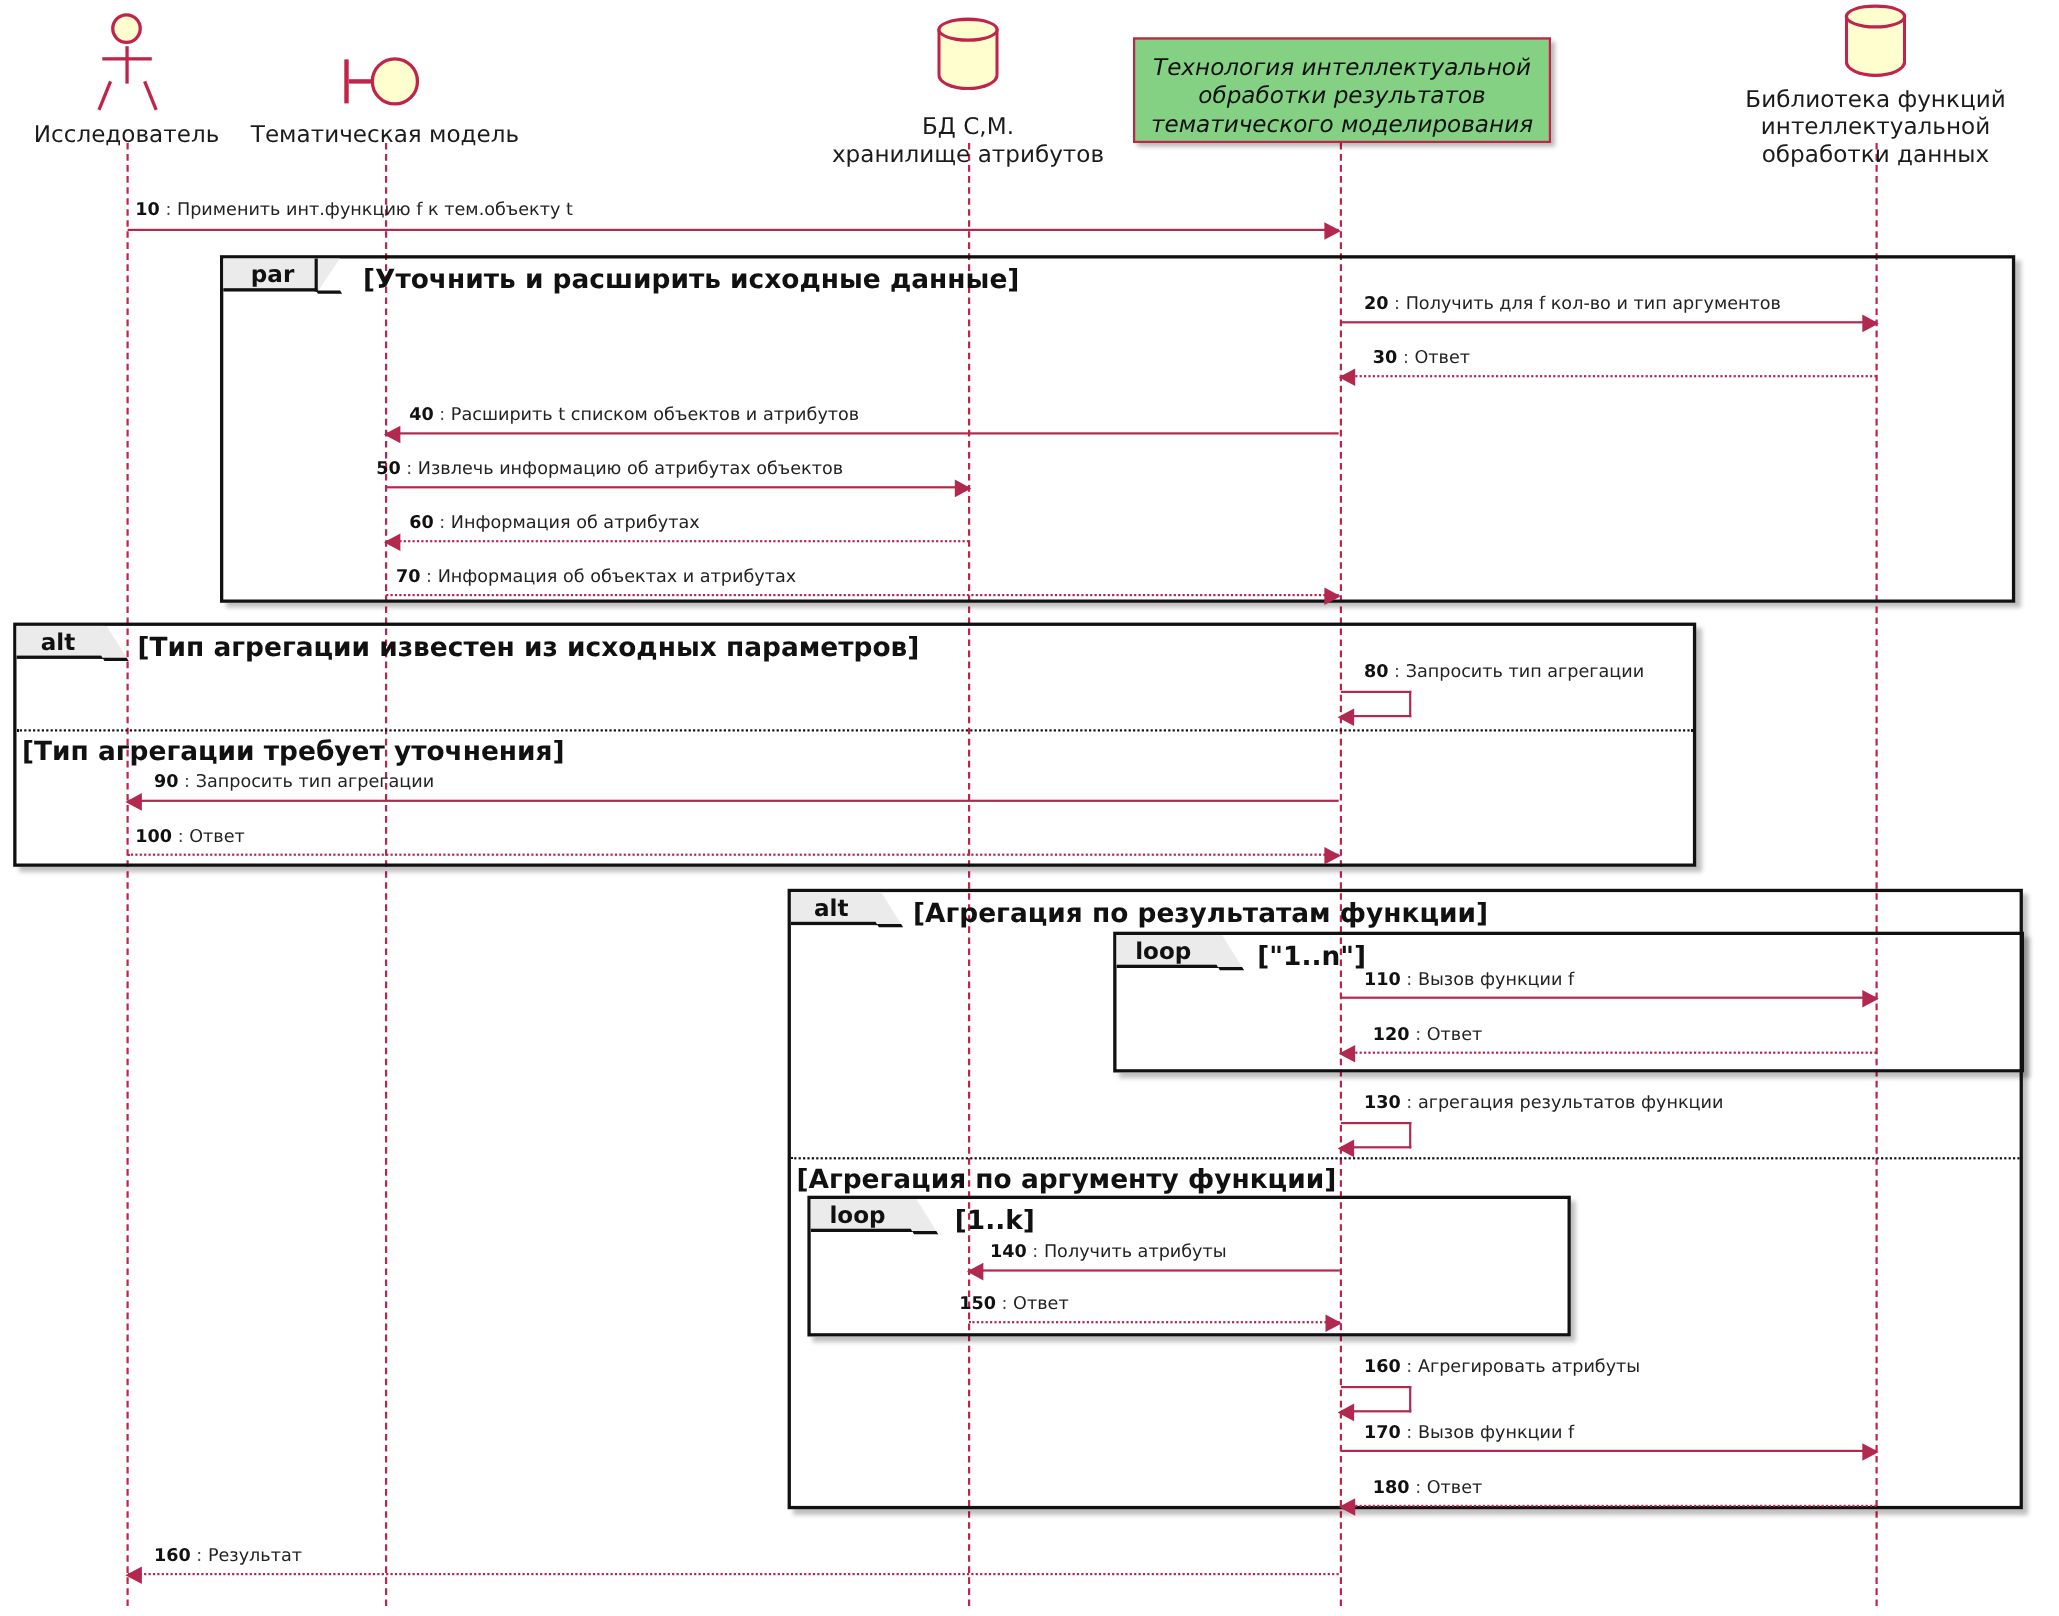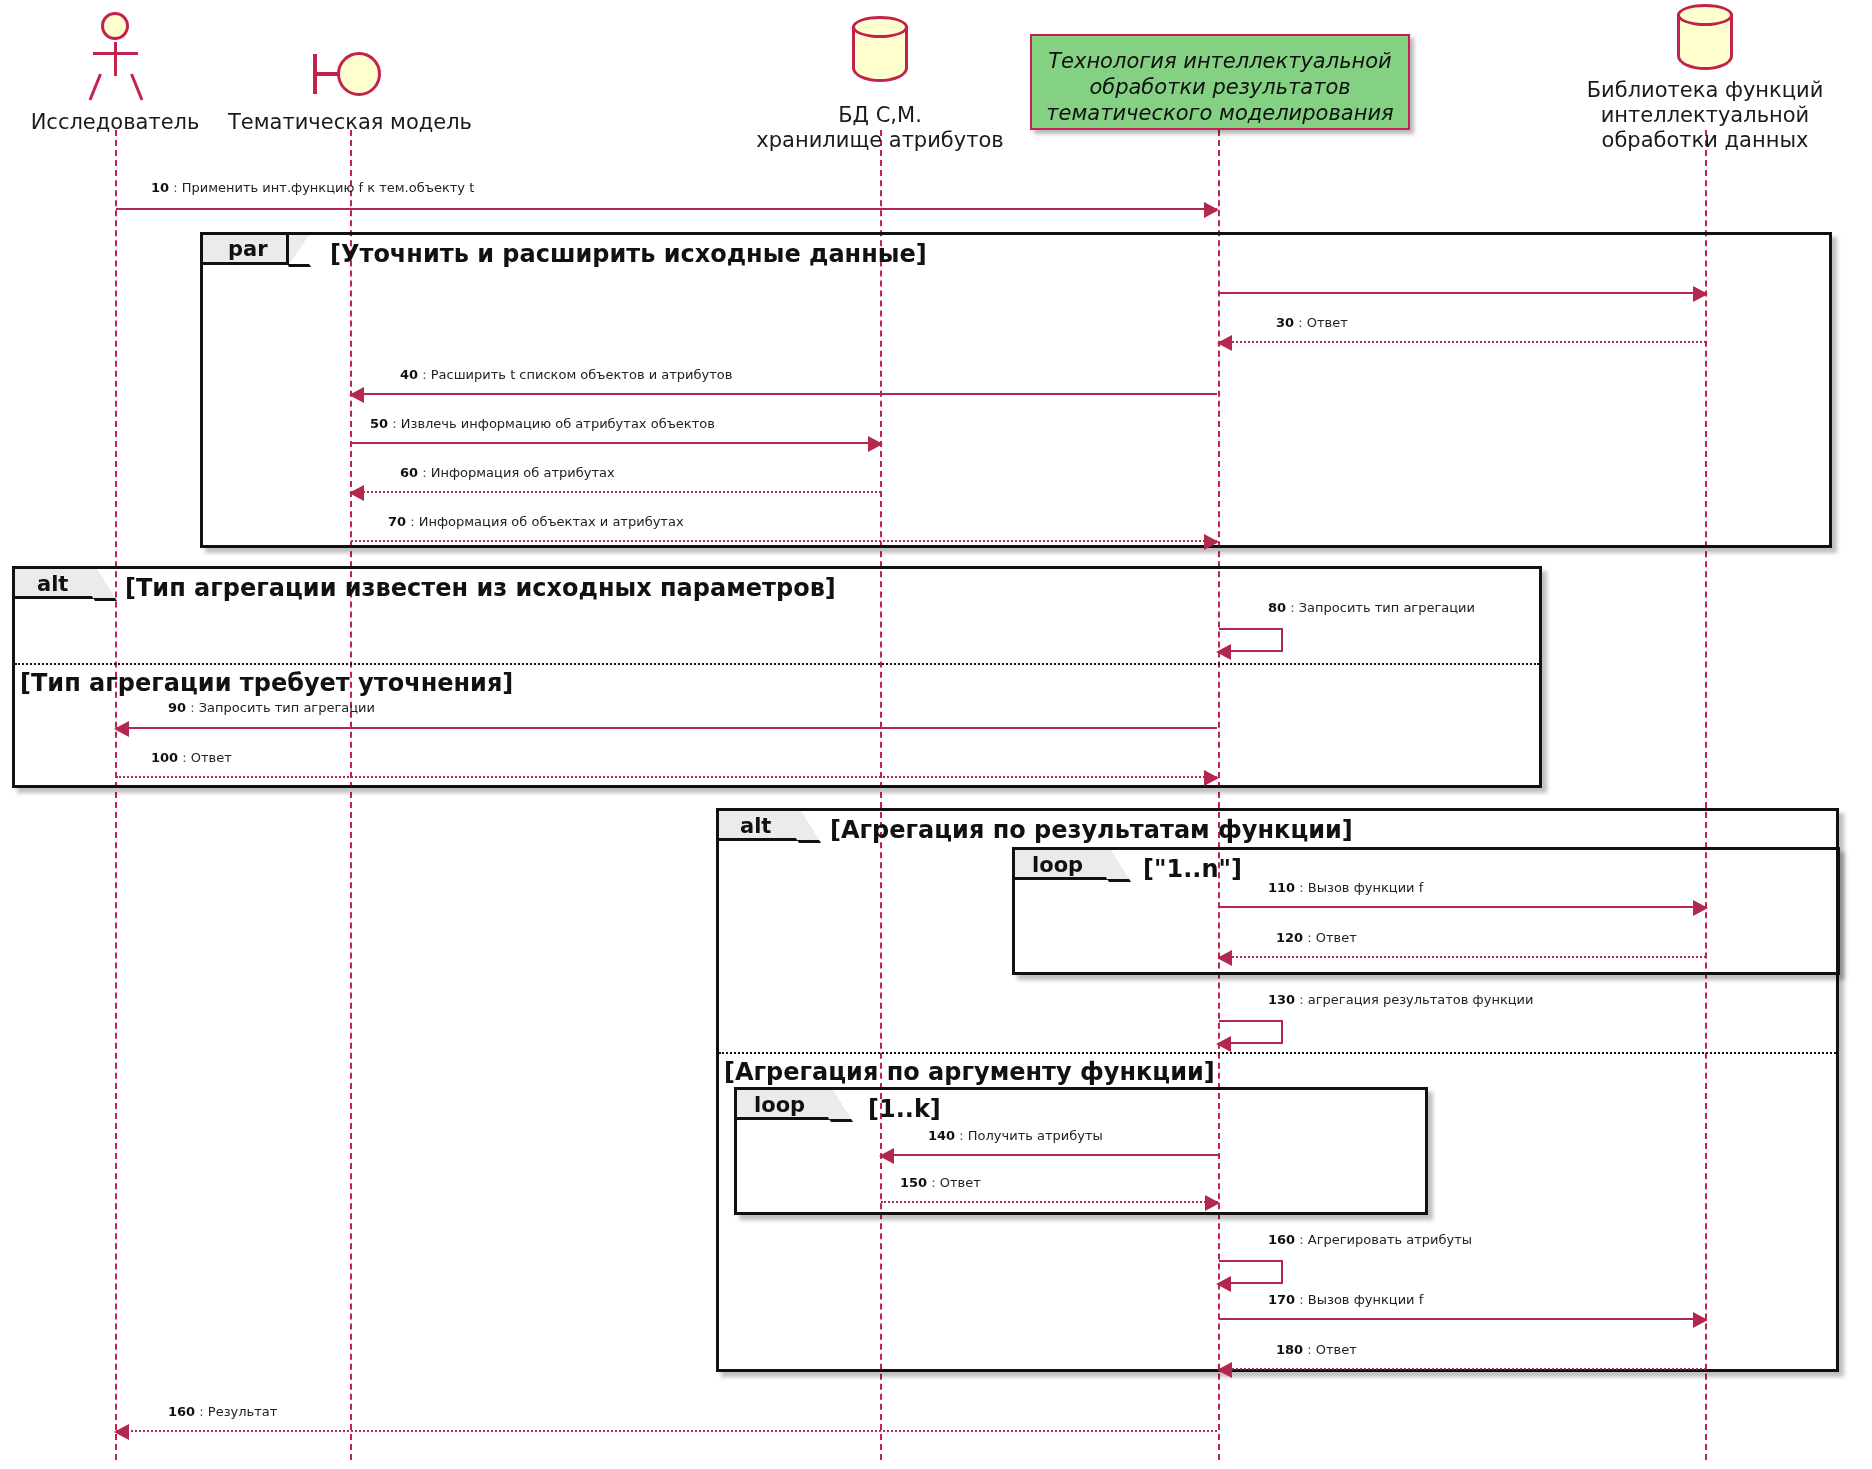--- a/index.html
+++ b/index.html
@@ -44,21 +44,21 @@
   .fcond{position:absolute;font-weight:bold;font-size:24px;color:#111;white-space:nowrap;}
   .divider{position:absolute;border-top:2px dotted #111;}
 
   
   .msg{position:absolute;height:0;}
   .msg.solid{border-top:2px solid #B3284F;}
   .msg.dotted{border-top:2px dotted #B3284F;}
   .arrow{position:absolute;top:-8px;width:0;height:0;}
   .arrow.right{right:-2px;border-top:8px solid transparent;border-bottom:8px solid transparent;border-left:15px solid #B3284F;}
   .arrow.left{left:-2px;border-top:8px solid transparent;border-bottom:8px solid transparent;border-right:15px solid #B3284F;}
-  .mlabel{position:absolute;font-size:13px;color:#222;white-space:nowrap;margin-left:28px;}
+  .mlabel{position:absolute;font-size:16px;color:#222;white-space:nowrap;}
   .mlabel b{font-weight:bold;color:#111;}
   .mlabel span.sep{color:#444;}
 
   .selfmsg{position:absolute;border:2px solid #B3284F;border-left:none;box-sizing:border-box;}
   .selfmsg .ar{position:absolute;left:-3px;bottom:-10px;width:0;height:0;
        border-top:8px solid transparent;border-bottom:8px solid transparent;border-right:15px solid #B3284F;}
 </style>
 </head>
 <body>
 
@@ -115,20 +115,25 @@
   </div>
 
   <div class="frame" style="left:200px;top:232px;width:1632px;height:316px;">
     <div class="ftag" style="width:86px;"></div>
     <div style="position:absolute;left:86px;top:0;width:0;height:0;border-top:30px solid #EBEBEB;border-right:20px solid transparent;"></div>
     <div style="position:absolute;left:86px;top:0;width:22px;height:32px;border-bottom:3px solid #111;transform:skewX(32deg);transform-origin:bottom left;box-sizing:border-box;"></div>
   </div>
   <div class="ftag-lbl" style="left:228px;top:237px;">par</div>
   <div class="fcond" style="left:330px;top:240px;">[Уточнить и расширить исходные данные]</div>
 
+  <div class="mlabel" style="left:1240px;top:266px;">
+    <b>20</b>
+    <span class="sep">:</span>
+    <span>Получить для f кол-во и тип аргументов</span>
+  </div>
   <div class="msg solid" style="left:1219px;top:292px;width:487px;">
     <div class="arrow right"></div>
   </div>
 
   <div class="mlabel" style="left:1248px;top:315px;">
     <b>30</b>
     <span class="sep">:</span>
     <span>Ответ</span>
   </div>
   <div class="msg dotted" style="left:1219px;top:341px;width:487px;">

